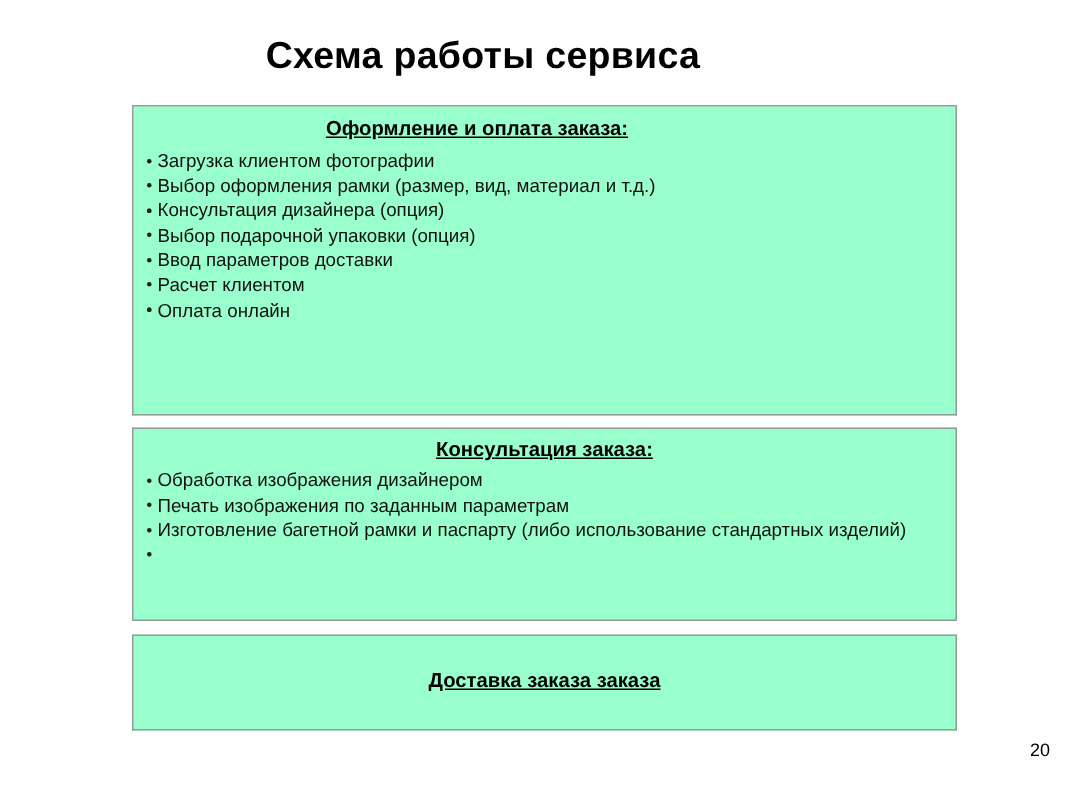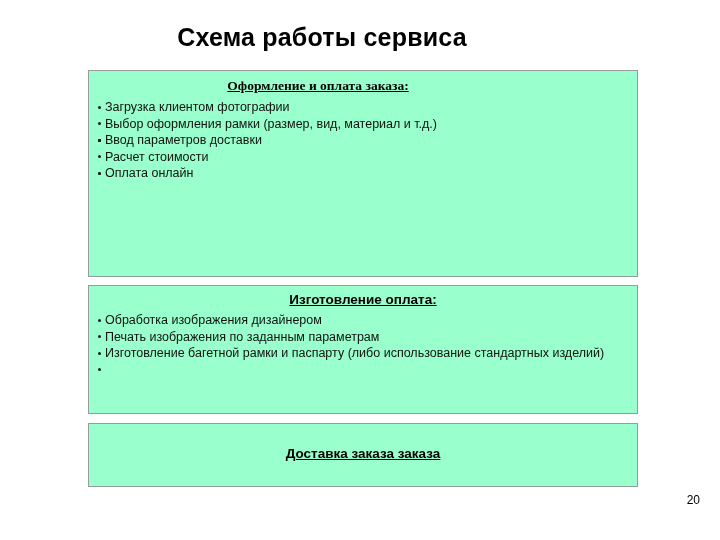--- a/index.html
+++ b/index.html
@@ -61,21 +61,20 @@
     text-decoration: underline;
     text-align: center;
     line-height: 18px;
     white-space: nowrap;
   }
 
   #box-order .box-heading {
     margin-top: 6px;
     
     padding-right: 90px;
-    font-family: Liberation Serif, serif;
   }
   #box-making .box-heading  { margin-top: 5px; }
   #box-delivery .box-heading{ margin-top: 21px; }
 
   .bullet-list {
     list-style: none;
     margin: 0;
     padding: 0;
   }
 
@@ -128,44 +127,46 @@
       </li>
       <li class="bullet-item">
         <span class="bullet-dot"></span>
         <span>Выбор оформления рамки (размер, вид, материал и т.д.)</span>
       </li>
       <li class="bullet-item">
         <span class="bullet-dot"></span>
       </li>
       <li class="bullet-item">
         <span class="bullet-dot"></span>
+        <span>Консультация дизайнера (опция)</span>
       </li>
       <li class="bullet-item">
         <span class="bullet-dot"></span>
+        <span>Выбор подарочной упаковки (опция)</span>
       </li>
       <li class="bullet-item">
         <span class="bullet-dot"></span>
         <span>Ввод параметров доставки</span>
       </li>
       <li class="bullet-item">
         <span class="bullet-dot"></span>
-        <span>Расчет стоимости</span>
+        <span>Расчет клиентом</span>
       </li>
       <li class="bullet-item">
         <span class="bullet-dot"></span>
       </li>
       <li class="bullet-item">
         <span class="bullet-dot"></span>
         <span>Оплата онлайн</span>
       </li>
     </ul>
   </div>
 
   <div class="box" id="box-making">
-    <div class="box-heading">Изготовление оплата:</div>
+    <div class="box-heading">Консультация заказа:</div>
     <ul class="bullet-list">
       <li class="bullet-item">
         <span class="bullet-dot"></span>
         <span>Обработка изображения дизайнером</span>
       </li>
       <li class="bullet-item">
         <span class="bullet-dot"></span>
         <span>Печать изображения по заданным параметрам</span>
       </li>
       <li class="bullet-item">

